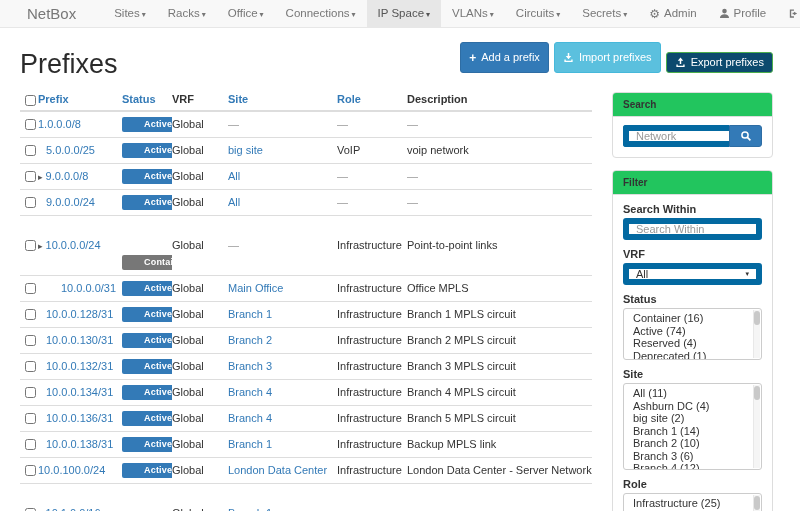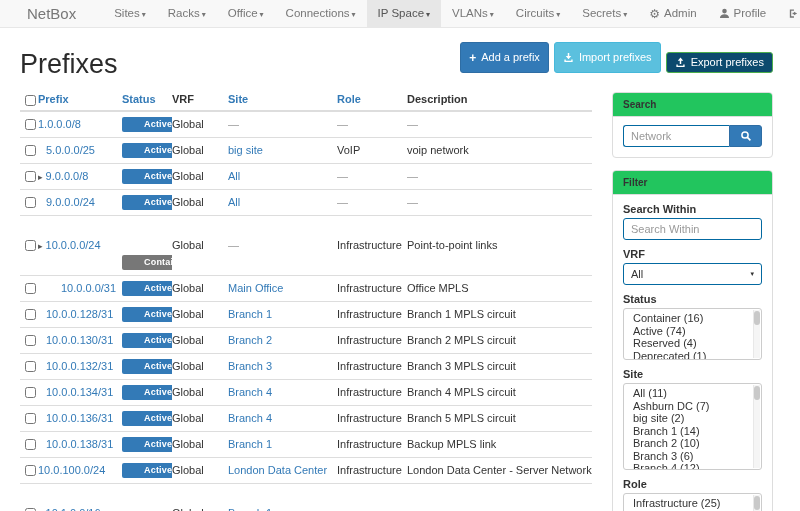--- a/index.html
+++ b/index.html
@@ -64,21 +64,21 @@
   
   .panel { border: 1px solid #ddd; border-radius: 4px; margin-bottom: 12px; background: #fff; }
   .panel-heading {
     background: #22c55e; border-bottom: 1px solid #ddd; padding: 6px 10px;
     font-size: 10px; font-weight: bold; color: #333; border-radius: 3px 3px 0 0;
   }
   .panel-body { padding: 8px 10px 10px; }
   .form-label { font-size: 11px; font-weight: bold; color: #333; margin: 8px 0 3px; }
   .form-label:first-child { margin-top: 0; }
   .txt, .select {
-    width: 100%; height: 22px; border: 1px solid #0369a1; border-radius: 3px;
+    width: 100%; height: 22px; border: 6px solid #0369a1; border-radius: 3px;
     font-size: 11px; padding: 0 7px; color: #333; font-family: inherit; background: #fff;
   }
   .txt::placeholder { color: #999; }
   .input-group { display: flex; }
   .input-group .txt { flex: 1; min-width: 0; border-radius: 3px 0 0 3px; border-right: none; }
   .btn-search {
     width: 33px; height: 22px; background: #337ab7; border: 1px solid #2e6da4;
     border-radius: 0 3px 3px 0; display: inline-flex; align-items: center; justify-content: center; cursor: pointer;
   }
   .select { display: flex; align-items: center; justify-content: space-between; cursor: pointer; }
@@ -352,21 +352,21 @@
               </div><div class="form-label">Status</div><div class="listbox" style="height: 52px;">
                 <div class="opt">Container (16)</div>
                 <div class="opt">Active (74)</div>
                 <div class="opt">Reserved (4)</div>
                 <div class="opt">Deprecated (1)</div>
                 <div class="sb-track">
                   <div class="sb-thumb"></div>
                 </div>
               </div><div class="form-label">Site</div><div class="listbox" style="height: 87px;">
                 <div class="opt">All (11)</div>
-                <div class="opt">Ashburn DC (7)</div>
+                <div class="opt">Ashburn DC (4)</div>
                 <div class="opt">big site (2)</div>
                 <div class="opt">Branch 1 (14)</div>
                 <div class="opt">Branch 2 (10)</div>
                 <div class="opt">Branch 3 (6)</div>
                 <div class="opt">Branch 4 (12)</div>
                 <div class="sb-track">
                   <div class="sb-thumb"></div>
                 </div>
               </div><div class="form-label">Role</div><div class="listbox" style="height: 56px;">
                 <div class="opt">Infrastructure (25)</div>

